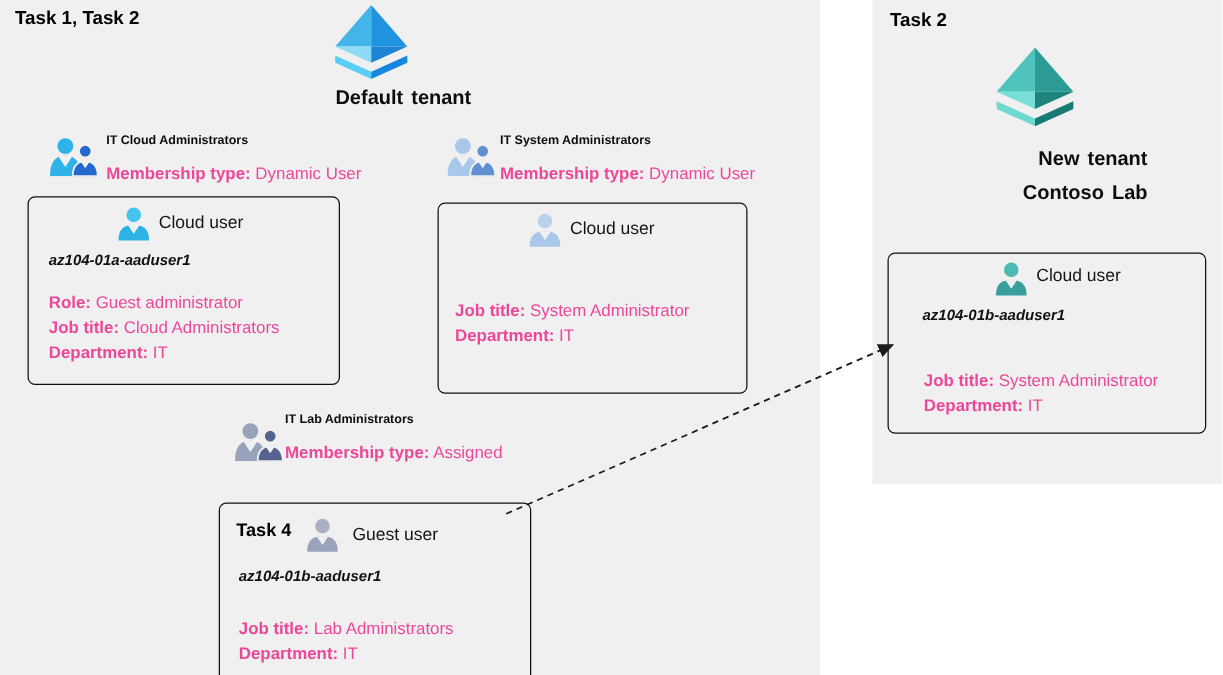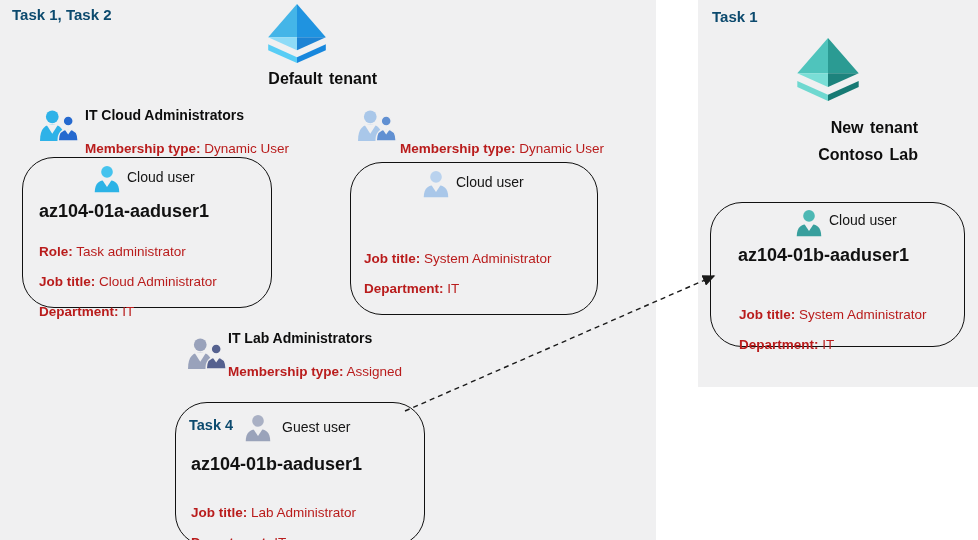--- a/index.html
+++ b/index.html
@@ -3,29 +3,29 @@
 <meta charset="utf-8">
 <style>
   html,body{margin:0;padding:0;background:#ffffff;}
   .canvas{
     position:relative;width:978px;height:540px;overflow:hidden;
     font-family:"Liberation Sans",sans-serif;color:#111;background:#ffffff;
   }
   .bg-left{position:absolute;left:0;top:0;width:656px;height:540px;background:#f0f0f1;}
   .bg-right{position:absolute;left:698px;top:0;width:280px;height:387px;background:#f0f0f1;}
   .abs{position:absolute;}
-  .task-label{font-size:15px;font-weight:bold;color:#0c4a6e;}
+  .task-label{font-size:15px;font-weight:bold;color:#000000;}
   .tenant-label{font-size:16px;font-weight:bold;color:#0d0d0d;text-align:right;word-spacing:2px;}
-  .group-title{font-size:14px;font-weight:bold;color:#0d0d0d;white-space:nowrap;}
-  .kv{font-size:13.5px;color:#b91c1c;white-space:nowrap;margin-top:10px;}
+  .group-title{font-size:10px;font-weight:bold;color:#0d0d0d;white-space:nowrap;}
+  .kv{font-size:13.5px;color:#ec4899;white-space:nowrap;}
   .kv b{font-weight:bold;}
   .card{
-    position:absolute;border:1.4px solid #111;border-radius:32px;background:transparent;
+    position:absolute;border:1.4px solid #111;border-radius:6px;background:transparent;
   }
-  .user-name{font-size:18px;font-weight:bold;white-space:nowrap;}
+  .user-name{font-size:12px;font-weight:bold;white-space:nowrap;font-style:italic;}
   .user-type{font-size:14px;color:#141414;white-space:nowrap;}
   .fields div{line-height:20px;}
   svg{display:block;}
   .overlay{position:absolute;left:0;top:0;width:978px;height:540px;pointer-events:none;z-index:5;}
 </style>
 </head>
 <body>
 
 <div class="canvas">
 
@@ -66,34 +66,35 @@
 
   <div class="card" style="left:22px;top:157px;width:248px;height:149px;">
     <svg class="abs" style="left:70px;top:5px;" width="28" height="33" viewBox="0 0 48 48">
       <circle cx="24" cy="11" r="10" fill="#45c3ee"></circle>
       <path d="M3,46 C3,29 12,25 24,25 C36,25 45,29 45,46 Z" fill="#2cb3e6"></path>
       <polygon points="16,25 32,25 24,37" fill="#f0f0f1"></polygon>
     </svg>
     <div class="abs user-type" style="left:104px;top:11px;">Cloud user</div>
     <div class="abs user-name" style="left:16px;top:43px;">az104-01a-aaduser1</div>
     <div class="abs fields" style="left:16px;top:74px;">
-      <div class="kv"><b>Role:</b> <span>Task administrator</span></div>
-      <div class="kv"><b>Job title:</b> <span>Cloud Administrator</span></div>
+      <div class="kv"><b>Role:</b> <span>Guest administrator</span></div>
+      <div class="kv"><b>Job title:</b> <span>Cloud Administrators</span></div>
       <div class="kv"><b>Department:</b> <span>IT</span></div>
     </div>
   </div>
 
   <svg class="abs" style="left:358px;top:110px;" width="40" height="31" viewBox="0 0 44 34">
     <circle cx="13.5" cy="7.5" r="7" fill="#a9c7e9"></circle>
     <path d="M0,34 C0,20 6,16 13.5,16 C21,16 27,20 27,34 Z" fill="#a9c7e9"></path>
     <polygon points="7,16 20,16 13.5,26" fill="#f0f0f1"></polygon>
     <circle cx="31" cy="12" r="5.5" fill="#6190d2" stroke="#f0f0f1" stroke-width="1.6"></circle>
     <path d="M20,34 C20,24 24.5,21 31,21 C37.5,21 42,24 42,34 Z" fill="#6190d2" stroke="#f0f0f1" stroke-width="1.6"></path>
     <polygon points="27,21 35,21 31,27" fill="#f0f0f1"></polygon>
   </svg>
+  <div class="abs group-title" style="left:400px;top:107px;">IT System Administrators</div>
   <div class="abs kv" style="left:400px;top:131px;"><b>Membership type:</b> <span>Dynamic User</span></div>
 
   <div class="card" style="left:350px;top:162px;width:246px;height:151px;">
     <svg class="abs" style="left:71px;top:5px;" width="28" height="33" viewBox="0 0 48 48">
       <circle cx="24" cy="11" r="10" fill="#b9d2ee"></circle>
       <path d="M3,46 C3,29 12,25 24,25 C36,25 45,29 45,46 Z" fill="#a9c7e9"></path>
       <polygon points="16,25 32,25 24,37" fill="#f0f0f1"></polygon>
     </svg>
     <div class="abs user-type" style="left:105px;top:11px;">Cloud user</div>
     <div class="abs fields" style="left:13px;top:76px;">
@@ -116,26 +117,26 @@
   <div class="card" style="left:175px;top:402px;width:248px;height:142px;">
     <div class="abs task-label" style="left:13px;top:14px;font-size:14.5px;">Task 4</div>
     <svg class="abs" style="left:68px;top:9px;" width="28" height="33" viewBox="0 0 48 48">
       <circle cx="24" cy="11" r="10" fill="#a9b0c4"></circle>
       <path d="M3,46 C3,29 12,25 24,25 C36,25 45,29 45,46 Z" fill="#9aa3ba"></path>
       <polygon points="16,25 32,25 24,37" fill="#f0f0f1"></polygon>
     </svg>
     <div class="abs user-type" style="left:106px;top:16px;">Guest user</div>
     <div class="abs user-name" style="left:15px;top:51px;">az104-01b-aaduser1</div>
     <div class="abs fields" style="left:15px;top:90px;">
-      <div class="kv"><b>Job title:</b> <span>Lab Administrator</span></div>
+      <div class="kv"><b>Job title:</b> <span>Lab Administrators</span></div>
       <div class="kv"><b>Department:</b> <span>IT</span></div>
     </div>
   </div>
 
-  <div class="abs task-label" style="left:712px;top:8px;">Task 1</div>
+  <div class="abs task-label" style="left:712px;top:8px;">Task 2</div>
 
   <svg class="abs" style="left:791px;top:38px;" width="74" height="66" viewBox="0 0 96 86">
     <polygon points="8,56 48,74 48,82 8,64" fill="#6fd8d0"></polygon>
     <polygon points="48,74 88,56 88,64 48,82" fill="#177a74"></polygon>
     <polygon points="48,0 8,46 48,46" fill="#4fc4bc"></polygon>
     <polygon points="48,0 88,46 48,46" fill="#2b9b93"></polygon>
     <polygon points="8,46 48,64 48,46" fill="#79ded6"></polygon>
     <polygon points="88,46 48,64 48,46" fill="#1d837d"></polygon>
   </svg>
   <div class="abs tenant-label" style="left:738px;top:146px;width:180px;">Contoso Lab</div>

